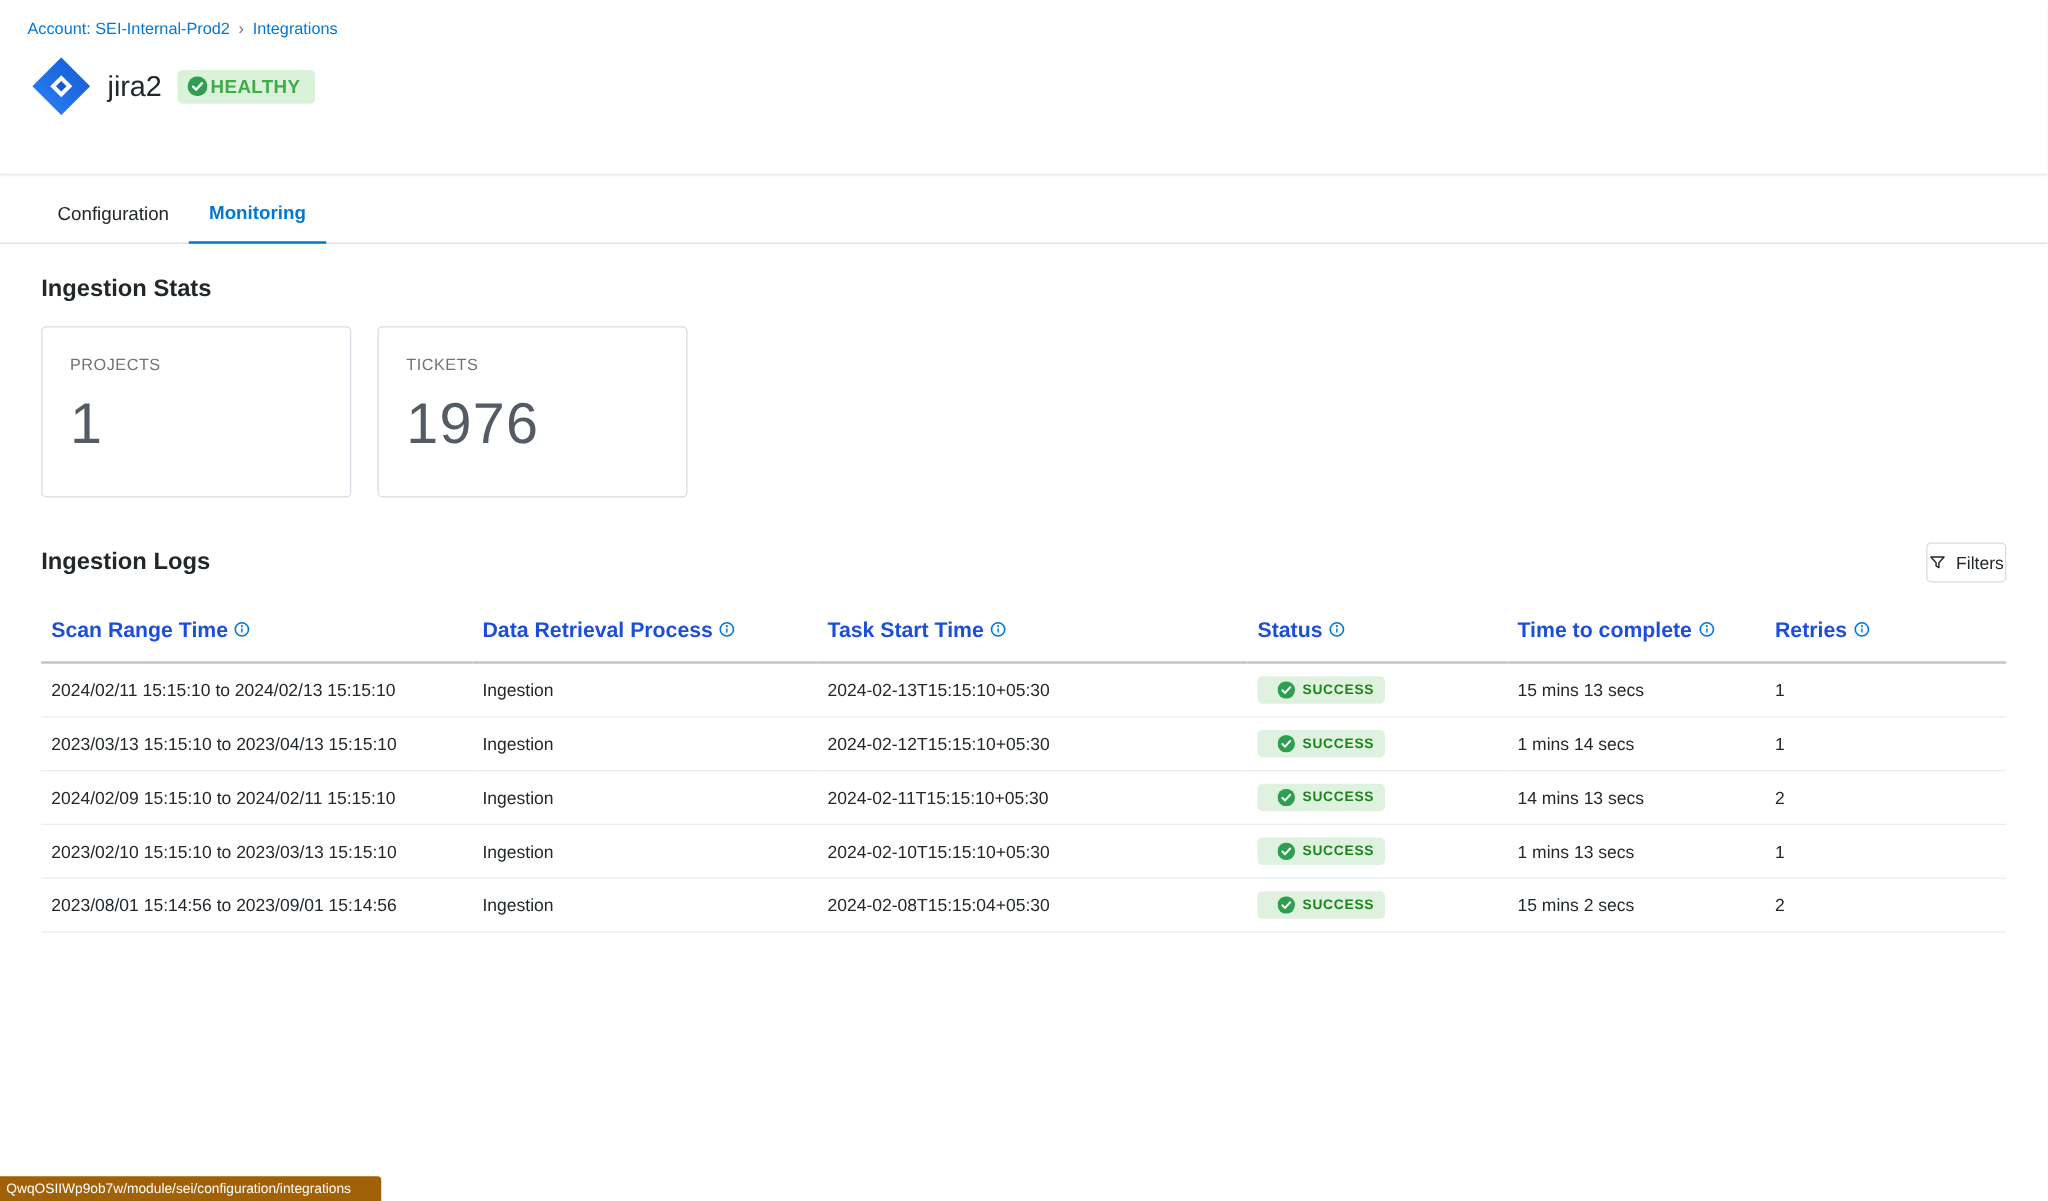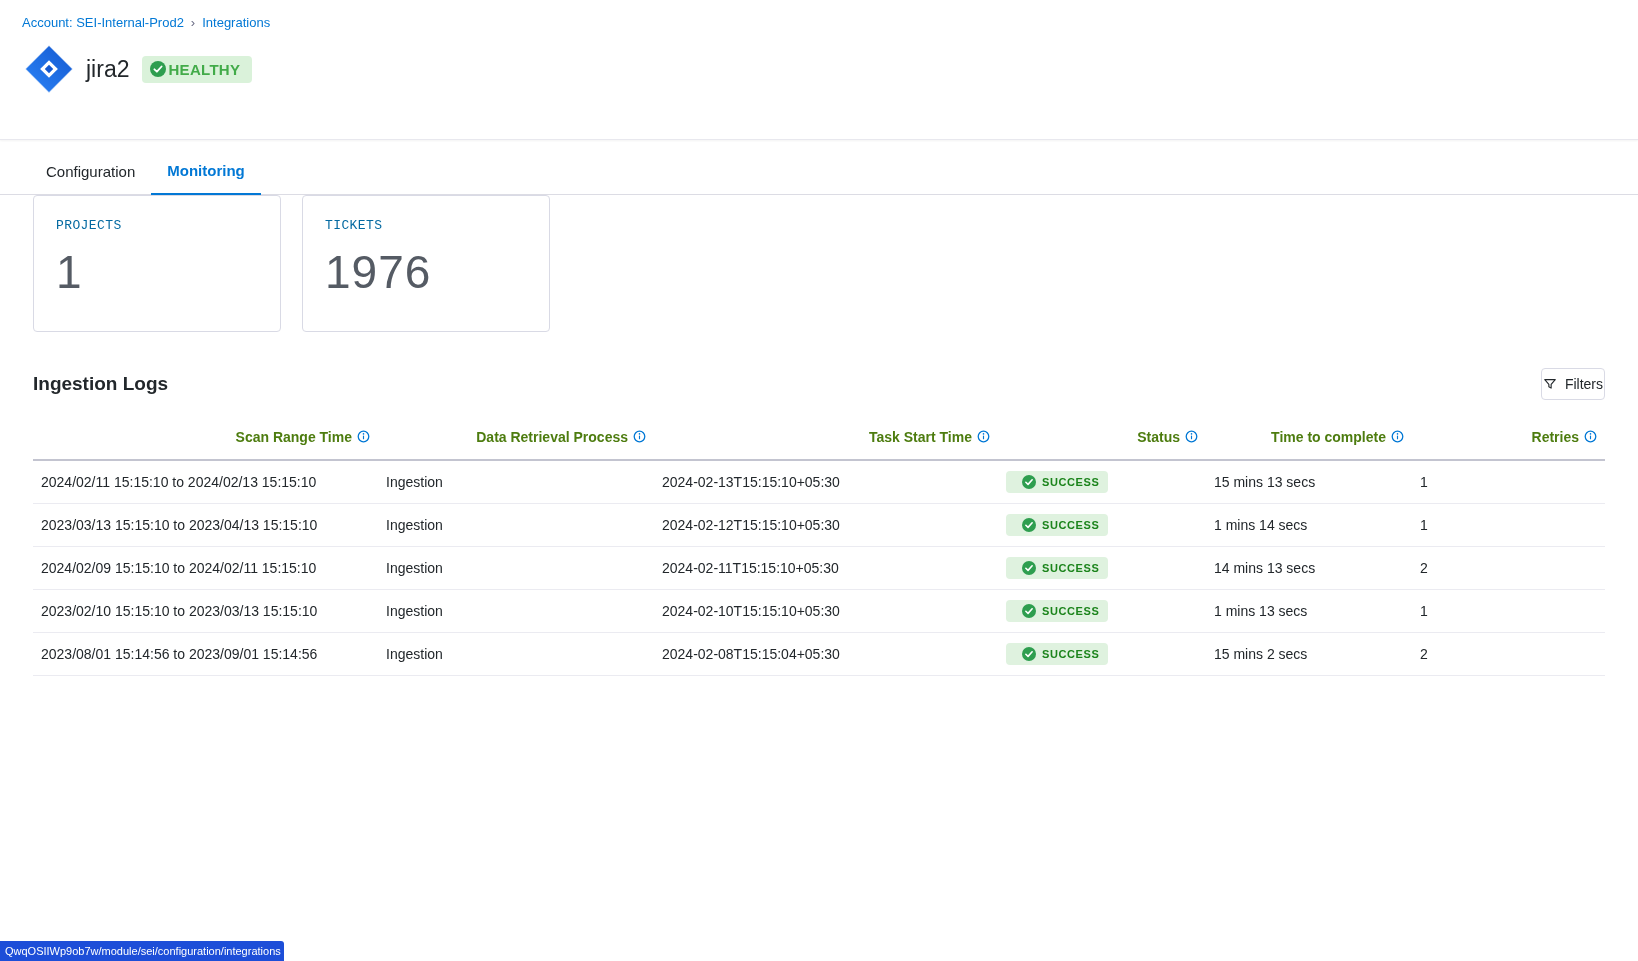--- a/index.html
+++ b/index.html
@@ -51,61 +51,61 @@
   .section-heading { font-size:19px; font-weight:700; color:#22272b; }
   .stats-heading { margin:26px 0 18px; }
 
   .cards { display:flex; gap:21px; }
   .stat-card {
     width:248px; height:137px;
     border:1px solid #d9dae5; border-radius:4px;
     padding:22px 22px;
     background:#fff;
   }
-  .stat-label { font-size:13px; font-weight:500; color:#0369a1; letter-spacing:0.4px;font-family:Liberation Mono, monospace; }
+  .stat-label { font-size:13px; font-weight:500; color:#737373; letter-spacing:0.4px; }
   .stat-value { font-size:46px; font-weight:400; color:#555b64; margin-top:12px; letter-spacing:1px; }
 
   .logs-header-row {
     margin-top:36px;
     display:flex; align-items:center; justify-content:space-between;
   }
   .filters-button {
     display:inline-flex; align-items:center; gap:8px;
     height:32px; padding:0 1px;
     background:#fff; border:1px solid #d9dae5; border-radius:4px;
     font-family:"Liberation Sans", sans-serif;
     font-size:14px; color:#22272b; cursor:pointer;
   }
 
   
   table.logs-table { width:100%; border-collapse:collapse; margin-top:18px; table-layout:fixed; }
   .logs-table th {
-    text-align:right; font-size:14px; font-weight:700; color:#4d7c0f;
+    text-align:left; font-size:17px; font-weight:700; color:#1d4ed8;
     padding:10px 8px 14px 8px; white-space:nowrap;
   }
   .logs-table thead tr { border-bottom:2px solid #c3c4d0; }
   .logs-table tbody tr { border-bottom:1px solid #ebebf1; }
   .logs-table td {
     font-size:14px; color:#22272b; padding:10px 8px; white-space:nowrap; vertical-align:middle;
   }
   .th-label { vertical-align:middle; }
   .info-icon { vertical-align:middle; margin-left:5px; position:relative; top:-1px; cursor:pointer; }
 
   .status-badge {
     display:inline-flex; align-items:center; gap:6px;
     background:#dff2df; color:#1b841b;
     font-size:11px; font-weight:700; letter-spacing:0.6px;
     border-radius:4px; padding:4px 9px 4px 16px;
   }
 
   
   .link-preview {
     position:absolute; left:0; bottom:0;
-    background:#1d4ed8; color:#fff;
-    font-size:11px; padding:4px 3px 4px 5px;
+    background:#a16207; color:#fff;
+    font-size:11px; padding:4px 24px 4px 5px;
     border-top-right-radius:3px;
     max-width:600px; white-space:nowrap;
   }
 </style>
 </head>
 <body>
 
 <header class="page-header">
   <div class="breadcrumb">
     <a>Account: SEI-Internal-Prod2</a>
@@ -138,20 +138,21 @@
 <nav class="tabs">
   <div class="tab">
     <span>Configuration</span>
   </div>
   <div class="tab active">
     <span>Monitoring</span>
   </div>
 </nav>
 
 <main>
+  <h2 class="section-heading stats-heading">Ingestion Stats</h2>
 
   <div class="cards">
     <div class="stat-card">
       <div class="stat-label">PROJECTS</div>
       <div class="stat-value">1</div>
     </div>
     <div class="stat-card">
       <div class="stat-label">TICKETS</div>
       <div class="stat-value">1976</div>
     </div>

